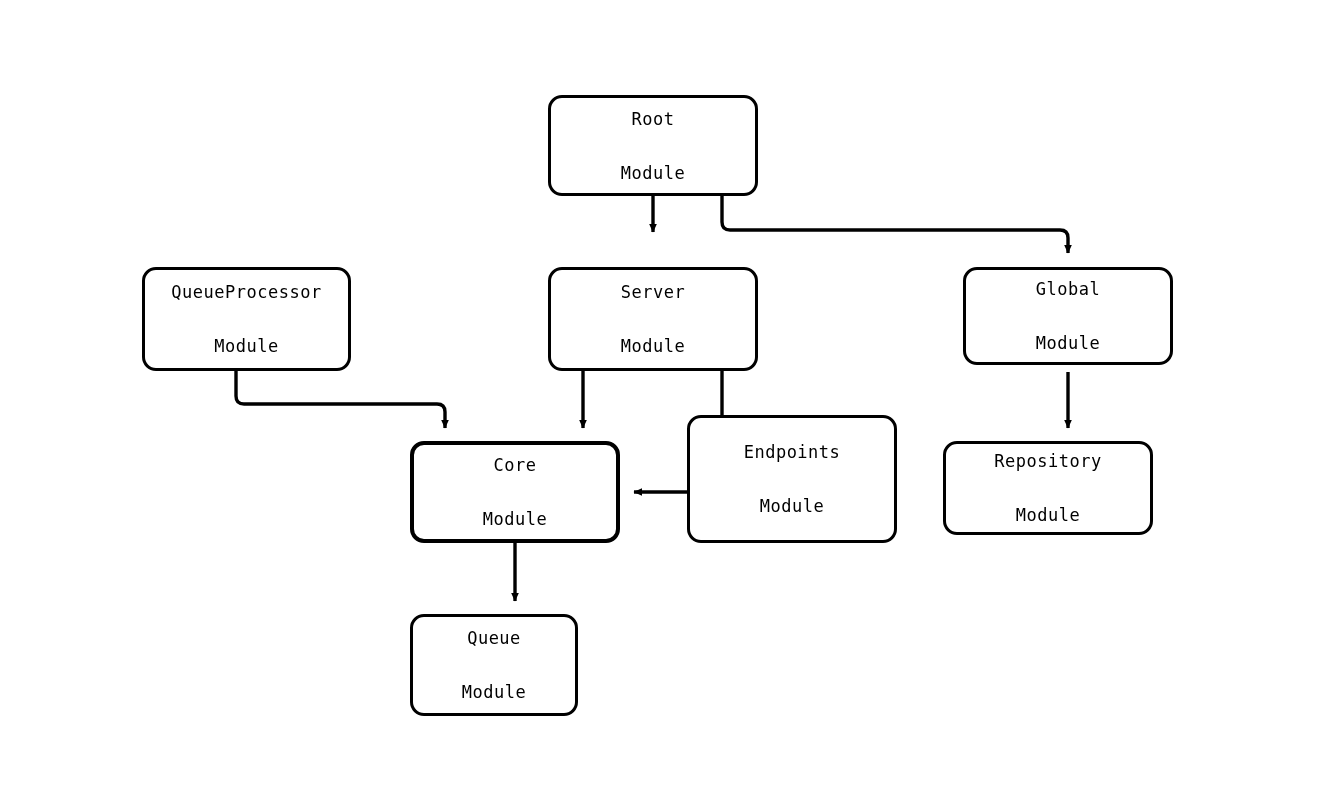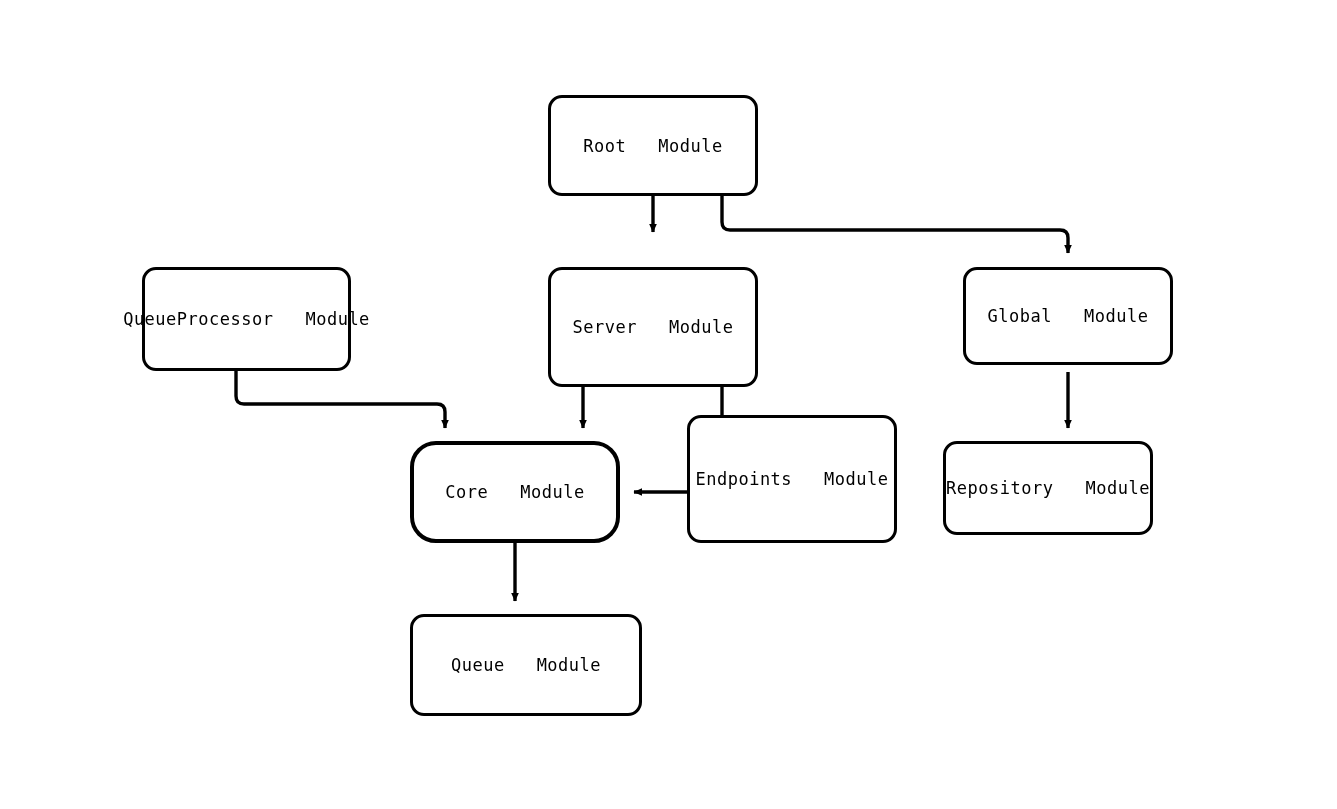--- a/index.html
+++ b/index.html
@@ -23,20 +23,21 @@
     height: 809px;
     pointer-events: none;
   }
   .node {
     position: absolute;
     box-sizing: border-box;
     background: #ffffff;
     border: 3px solid #000000;
     border-radius: 14px;
     display: flex;
+    flex-direction: column;
     align-items: center;
     justify-content: center;
     text-align: center;
     color: #000000;
     font-size: 17px;
     line-height: 22px;
     letter-spacing: 0.5px;
     z-index: 2;
     gap: 32px;
   }
@@ -83,43 +84,43 @@
   <div class="node" style="left:548px; top:95px; width:210px; height:101px;">
     <span class="label-line">Root</span>
     <span class="label-line">Module</span>
   </div>
 
   <div class="node" style="left:142px; top:267px; width:209px; height:104px;">
     <span class="label-line">QueueProcessor</span>
     <span class="label-line">Module</span>
   </div>
 
-  <div class="node" style="left:548px; top:267px; width:210px; height:120px;">
+  <div class="node" style="left:548px; top:267px; width:210px; height:104px;">
     <span class="label-line">Server</span>
     <span class="label-line">Module</span>
   </div>
 
   <div class="node" style="left:963px; top:267px; width:210px; height:98px;">
     <span class="label-line">Global</span>
     <span class="label-line">Module</span>
   </div>
 
-  <div class="node emphasis" style="left:410px; top:441px; width:210px; height:102px;border-radius:26px;">
+  <div class="node emphasis" style="left:410px; top:441px; width:210px; height:102px;">
     <span class="label-line">Core</span>
     <span class="label-line">Module</span>
   </div>
 
   <div class="node" style="left:687px; top:415px; width:210px; height:128px;">
     <span class="label-line">Endpoints</span>
     <span class="label-line">Module</span>
   </div>
 
   <div class="node" style="left:943px; top:441px; width:210px; height:94px;">
     <span class="label-line">Repository</span>
     <span class="label-line">Module</span>
   </div>
 
-  <div class="node" style="left:410px; top:614px; width:232px; height:102px;">
+  <div class="node" style="left:410px; top:614px; width:168px; height:102px;">
     <span class="label-line">Queue</span>
     <span class="label-line">Module</span>
   </div>
 
 </div>
 
 </body></html>

